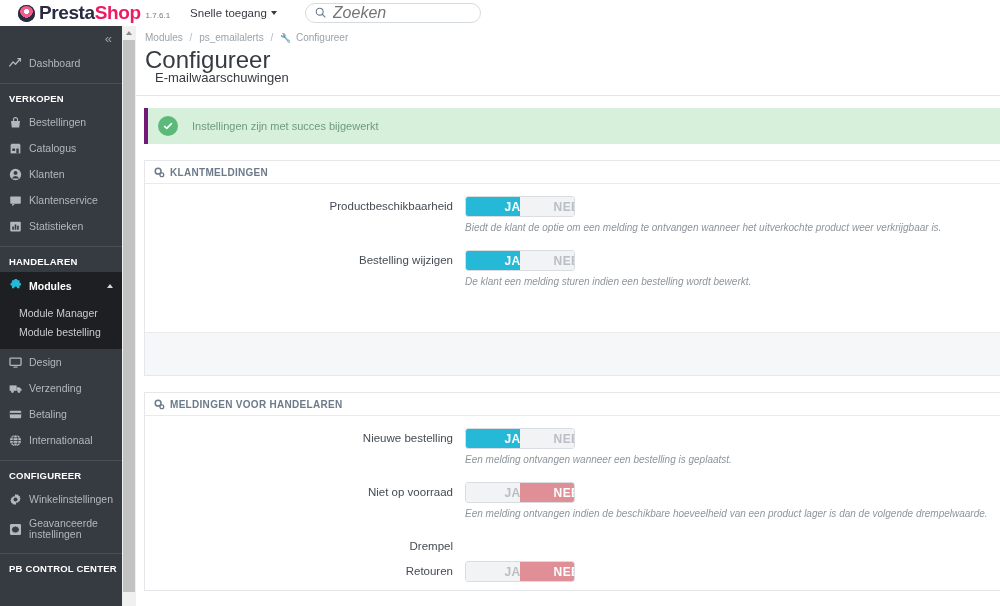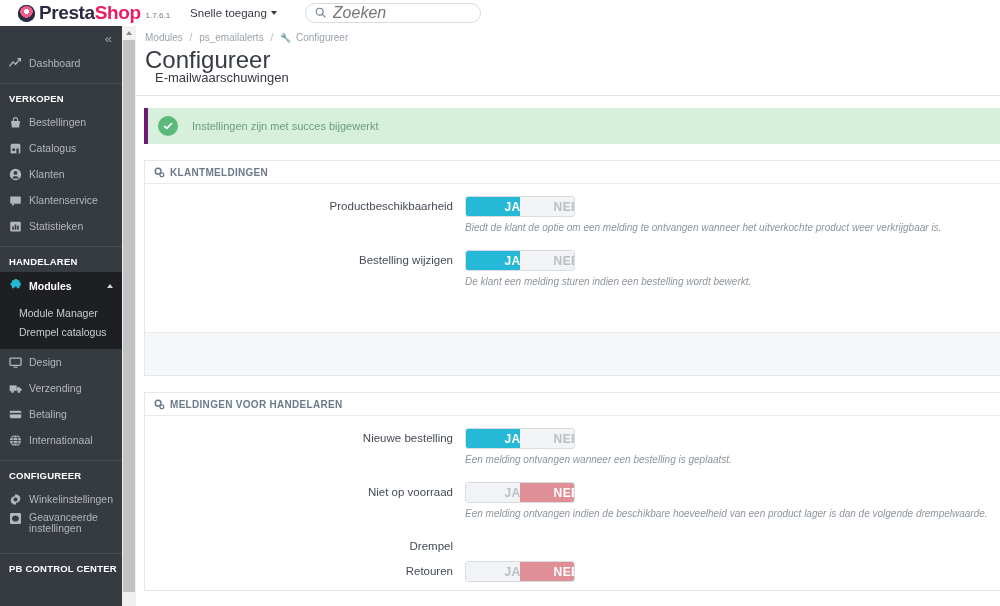--- a/index.html
+++ b/index.html
@@ -78,21 +78,21 @@
   }
   .sub-wrap { background: #1d1f22; padding: 3px 0 8px 0; }
   .sub-item {
     font-size: 10.5px; color: #c8ccd0; padding: 3.5px 0 3.5px 19px; cursor: pointer;
   }
   .chev-up {
     margin-left: auto; margin-right: 9px;
     border-left: 3.5px solid transparent; border-right: 3.5px solid transparent;
     border-bottom: 4px solid #d5d8db;
   }
-  .nav-item.two-line { height: 34px; align-items: flex-start; }
+  .nav-item.two-line { height: 34px; align-items: center; }
   .nav-item.two-line .lbl { line-height: 11px; white-space: normal; }
 
   
   .scroll-col {
     position: absolute; top: 26px; left: 122px; width: 14px; height: 580px;
     background: #f0f0f0; z-index: 25;
   }
   .scroll-arrow {
     width: 14px; height: 14px; background: #f0f0f0;
     display: flex; align-items: center; justify-content: center;
@@ -288,21 +288,21 @@
       <svg width="14" height="14" viewBox="0 0 16 16">
           <path d="M6 1.5 a1.8 1.8 0 0 1 3.6 0 h2.4 v2.6 a1.8 1.8 0 0 1 0 3.6 v2.8 H9.4 a1.8 1.8 0 0 0-3.6 0 H3.4 V7.7 a1.8 1.8 0 0 1 0-3.6 V1.5 z" fill="#25b9d7"></path>
         </svg>
     </span>
     <span class="lbl">Modules</span>
     <span class="chev-up"></span>
   </div>
 
   <div class="sub-wrap">
     <div class="sub-item">Module Manager</div>
-    <div class="sub-item">Drempel catalogus</div>
+    <div class="sub-item">Module bestelling</div>
   </div>
 
   <div class="nav-item">
     <span class="ic">
       <svg width="13" height="13" viewBox="0 0 16 16">
           <rect x="1.2" y="2.5" width="13.6" height="9" rx="1" fill="none" stroke="#b3b8bd" stroke-width="1.6"></rect>
           <rect x="5.5" y="13" width="5" height="1.4" fill="#b3b8bd"></rect>
         </svg>
     </span>
     <span class="lbl">Design</span>

